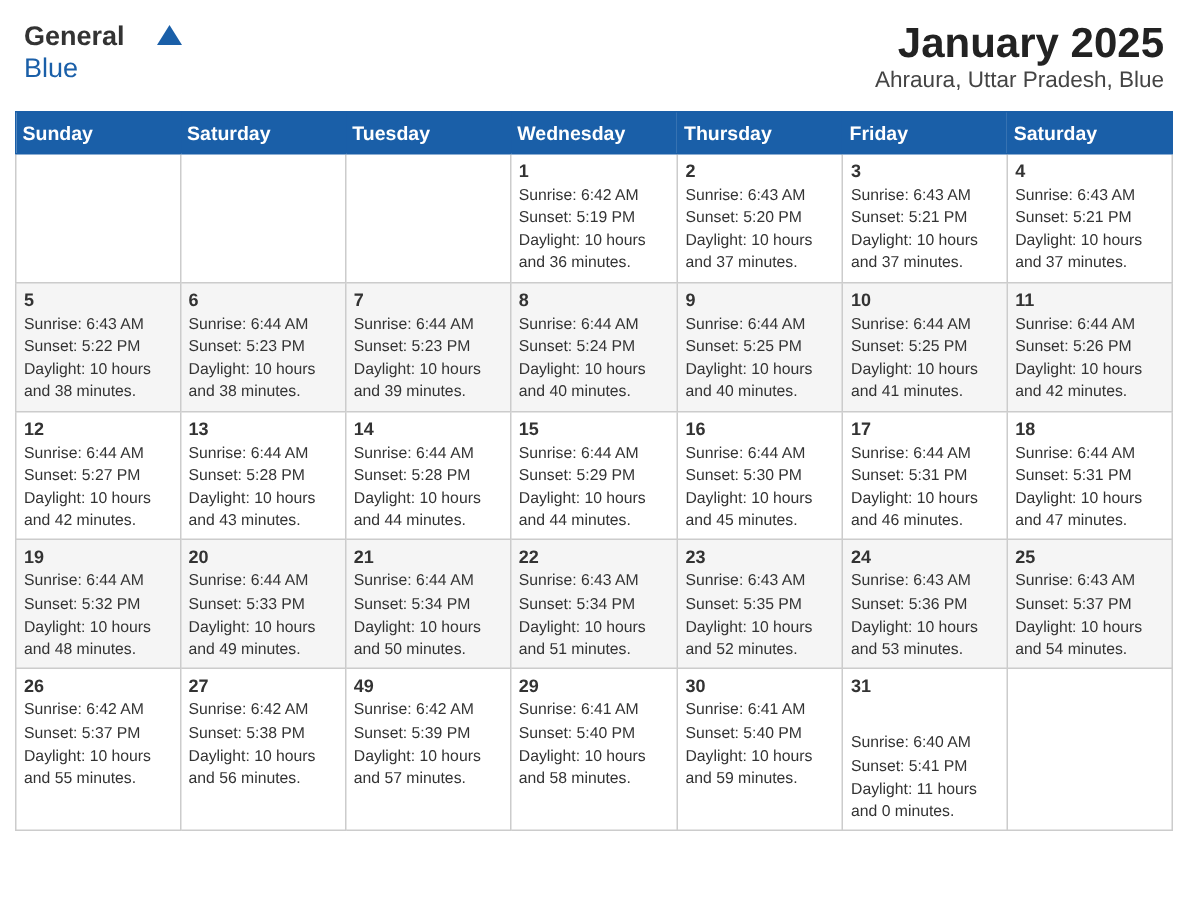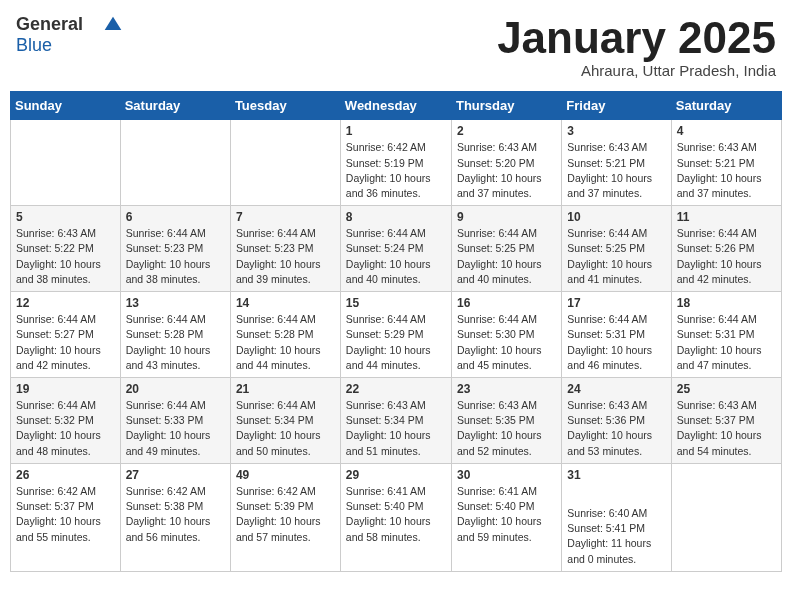--- a/index.html
+++ b/index.html
@@ -39,21 +39,21 @@
     }
     .logo-icon {
       width: 20px;
       height: 20px;
       margin-left: 2px;
     }
     .title-block {
       text-align: right;
     }
     .month-title {
-      font-size: 44px;
+      font-size: 28px;
       font-weight: bold;
       color: #222;
       line-height: 1.1;
       margin-left: 19px;
     }
     .location-title {
       font-size: 15px;
       color: #444;
     }
     .calendar {
@@ -107,21 +107,21 @@
       <svg class="logo-icon" viewBox="0 0 24 24" fill="#1a5fa8">
         <polygon points="12,2 22,18 2,18" fill="#1a5fa8"></polygon>
       </svg>
     </div>
     <div>
       <span class="logo-blue">Blue</span>
     </div>
   </div>
   <div class="title-block">
     <div class="month-title">January 2025</div>
-    <div class="location-title">Ahraura, Uttar Pradesh, India</div>
+    <div class="location-title">Ahraura, Uttar Pradesh, Blue</div>
   </div>
 </div>
 
 <table class="calendar">
   <thead>
     <tr>
     <th>Sunday</th>
         <th>Saturday</th>
         <th>Tuesday</th>
         <th>Wednesday</th>

